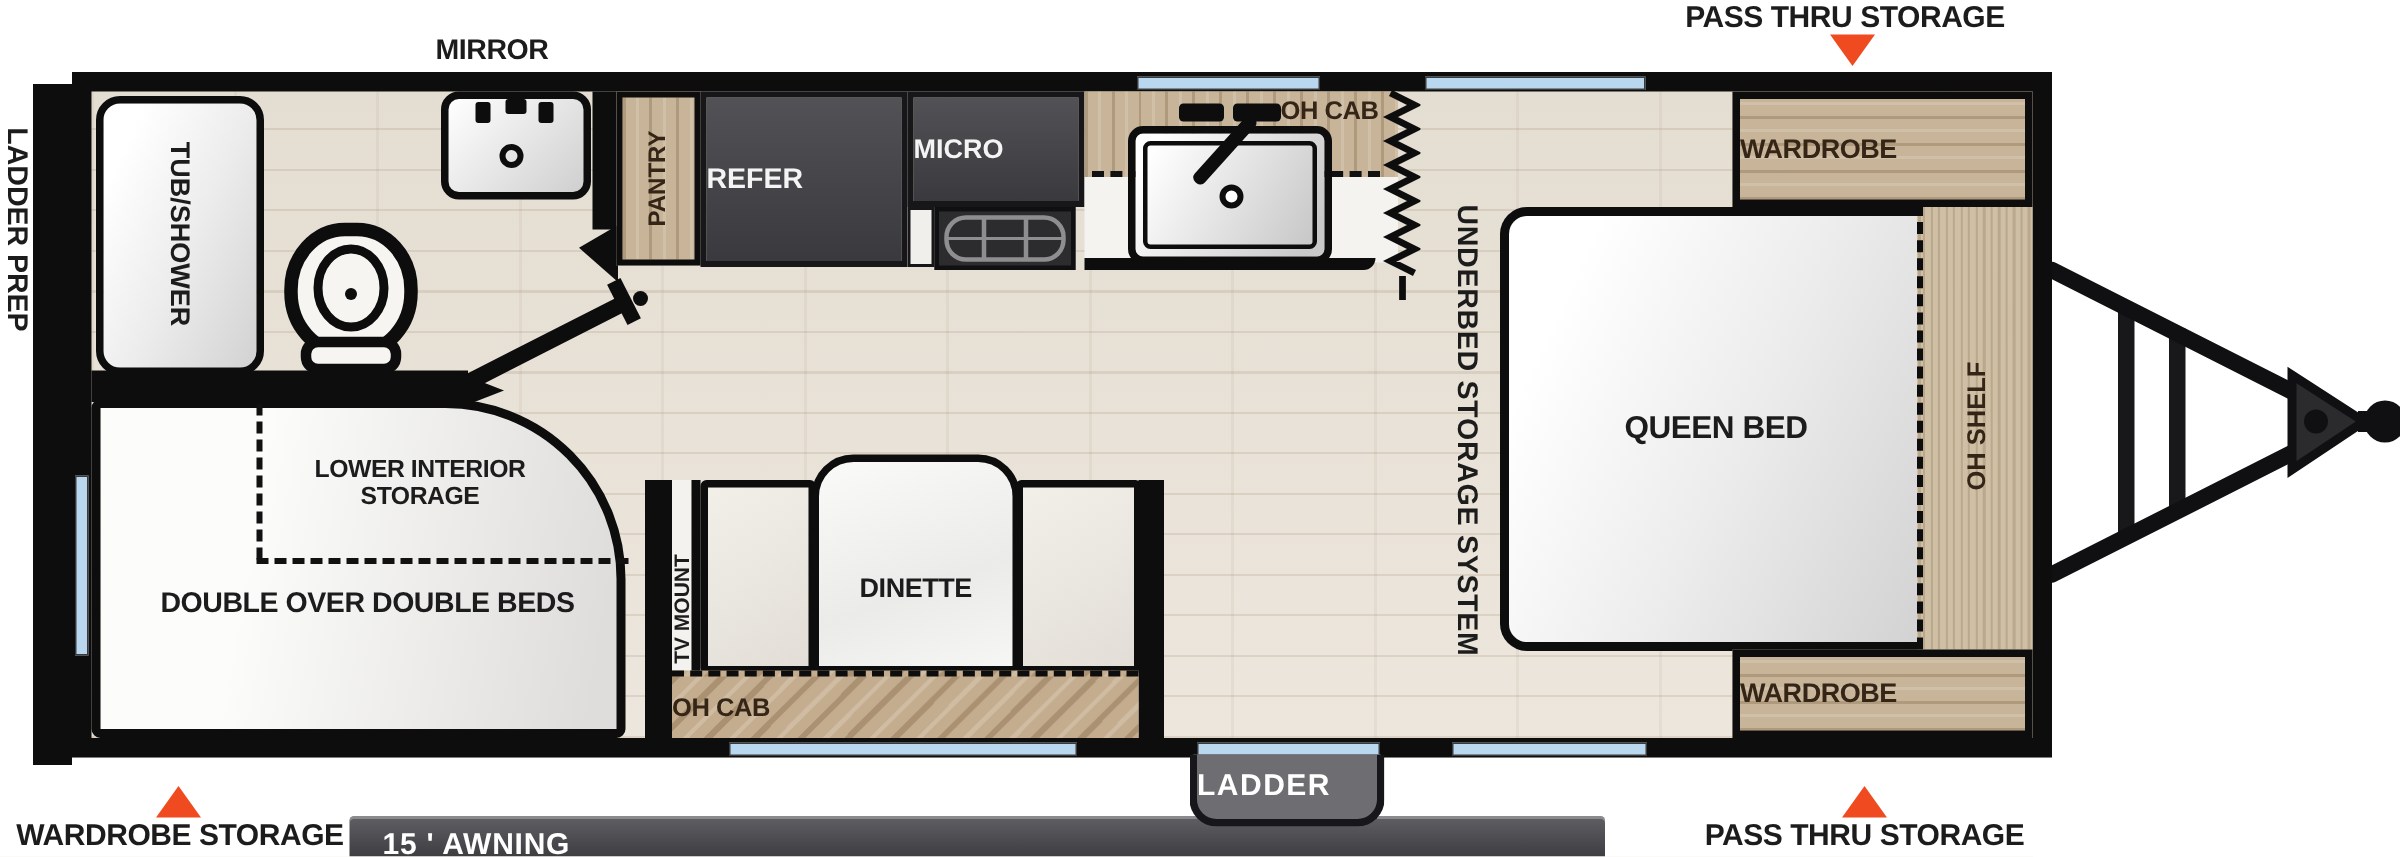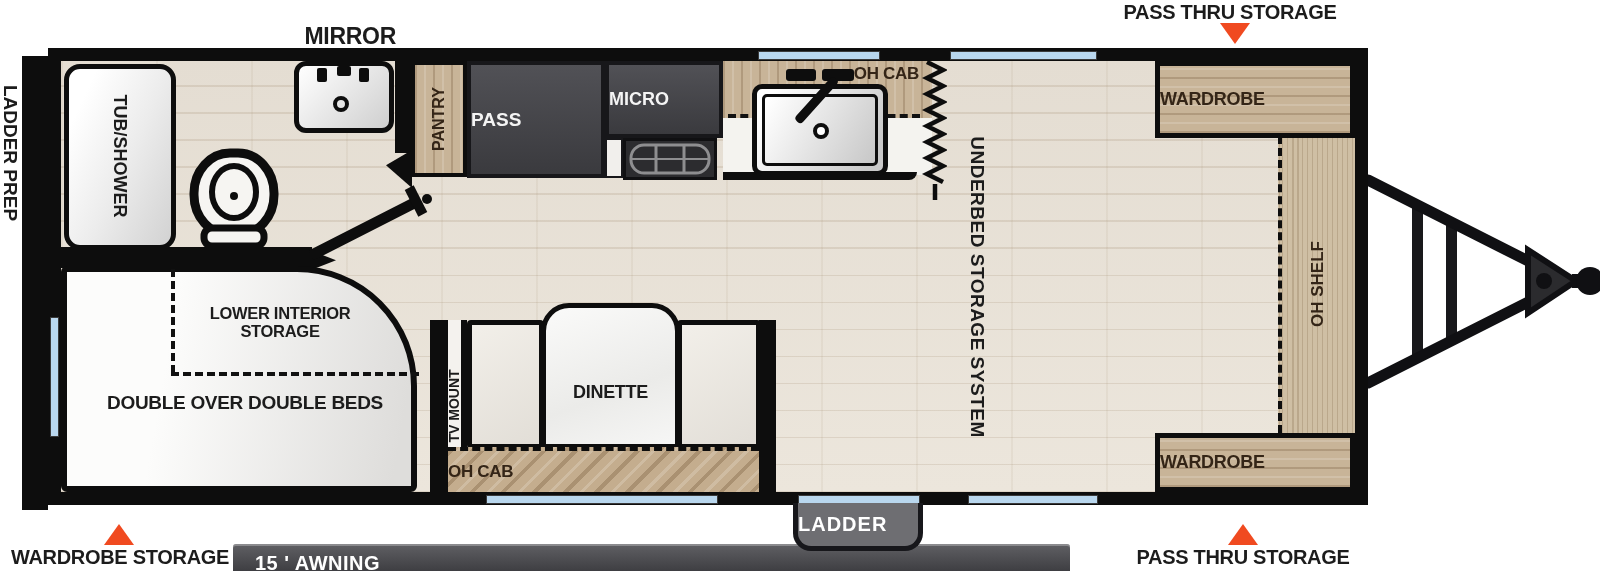--- a/index.html
+++ b/index.html
@@ -34,21 +34,21 @@
   .flexc{display:flex;align-items:center;justify-content:flex-start;}
 </style>
 </head>
 <body>
 
 <div class="canvas">
 
   <div class="abs lbl" style="left:1120px;top:1px;width:220px;text-align:center;font-size:20px;">PASS THRU STORAGE</div>
   <div class="tri tri-down" style="left:1220px;top:23px;"></div>
 
-  <div class="abs lbl" style="left:300px;top:23px;width:96px;text-align:right;font-size:23px;">MIRROR</div>
+  <div class="abs lbl" style="left:280px;top:23px;width:96px;text-align:center;font-size:19px;">MIRROR</div>
 
   <div class="vlabel rot90" style="left:-85px;top:142px;width:190px;height:22px;font-size:19px;color:#1c1c1c;">LADDER PREP</div>
 
   <div class="blackbox" style="left:22px;top:56px;width:26px;height:454px;"></div>
 
   <div class="trailer-body"></div>
 
   <div class="blackbox" style="left:46px;top:113px;width:10px;height:12px;"></div>
   <div class="blackbox" style="left:46px;top:443px;width:10px;height:12px;"></div>
 
@@ -76,21 +76,21 @@
   <div class="blackbox" style="left:411px;top:186px;width:10px;height:30px;transform:rotate(-27deg);"></div>
   <div class="blackbox" style="left:422px;top:194px;width:10px;height:10px;border-radius:50%;"></div>
   <div class="blackbox" style="left:395px;top:61px;width:16px;height:92px;"></div>
   <div class="blackbox" style="left:386px;top:150px;width:26px;height:38px;clip-path:polygon(100% 0,100% 100%,0 40%);"></div>
 
   <div class="abs wood-v" style="left:411px;top:61px;width:56px;height:116px;border:4px solid #0d0d0d;box-sizing:border-box;">
     <div class="vlabel rotm90 woodlbl" style="left:-26px;top:44px;width:100px;height:20px;font-size:16px;">PANTRY</div>
   </div>
 
   <div class="appliance" style="left:467px;top:61px;width:138px;height:117px;font-size:19px;">
-    <span>PASS</span>
+    <span>REFER</span>
   </div>
 
   <div class="appliance" style="left:605px;top:61px;width:118px;height:77px;font-size:18px;">
     <span>MICRO</span>
   </div>
   <div class="abs" style="left:605px;top:138px;width:18px;height:40px;background:#f1efec;border:2px solid #17171a;box-sizing:border-box;"></div>
   <div class="abs" style="left:623px;top:138px;width:94px;height:42px;background:#2c2c2f;border:3px solid #101012;box-sizing:border-box;">
     <svg width="88" height="36" viewBox="0 0 88 36">
       <rect x="5" y="4" width="78" height="28" rx="13" fill="none" stroke="#8e8e90" stroke-width="3"></rect>
       <line x1="30" y1="4" x2="30" y2="32" stroke="#8e8e90" stroke-width="3"></line>
@@ -113,20 +113,23 @@
   <div class="blackbox" style="left:822px;top:69px;width:32px;height:12px;border-radius:3px;"></div>
   <div class="blackbox" style="left:836px;top:74px;width:58px;height:9px;border-radius:4px;transform:rotate(132deg);transform-origin:left center;"></div>
 
   <svg class="abs" style="left:921px;top:58px;" width="26" height="146" viewBox="0 0 26 146">
     <polyline points="6,4 22,12 6,20 22,28 6,36 22,44 6,52 22,60 6,68 22,76 6,84 22,92 6,100 22,108 6,116 22,124" fill="none" stroke="#0d0d0d" stroke-width="4.5"></polyline>
     <line x1="14" y1="126" x2="14" y2="142" stroke="#0d0d0d" stroke-width="4.5"></line>
   </svg>
 
   <div class="vlabel rot90" style="left:833px;top:277px;width:288px;height:20px;font-size:19px;letter-spacing:.5px;color:#1c1c1c;">UNDERBED STORAGE SYSTEM</div>
 
+  <div class="pad-white" style="left:1000px;top:138px;width:282px;height:296px;border-right:0;border-radius:18px 0 0 18px;">
+    <div class="abs lbl flexc" style="left:0;top:0;width:100%;height:100%;font-size:21px;justify-content:center;">QUEEN BED</div>
+  </div>
 
   <div class="abs wood-fine" style="left:1278px;top:136px;width:77px;height:297px;border-left:4px dashed #0d0d0d;box-sizing:border-box;">
     <div class="vlabel rotm90 woodlbl" style="left:-24px;top:138px;width:120px;height:20px;font-size:17px;">OH SHELF</div>
   </div>
 
   <div class="abs wood-h flexc" style="left:1155px;top:61px;width:200px;height:77px;border:5px solid #0d0d0d;box-sizing:border-box;">
     <span class="lbl woodlbl" style="font-size:18px;">WARDROBE</span>
   </div>
   <div class="abs wood-h flexc" style="left:1155px;top:433px;width:200px;height:59px;border:5px solid #0d0d0d;box-sizing:border-box;">
     <span class="lbl woodlbl" style="font-size:18px;">WARDROBE</span>

